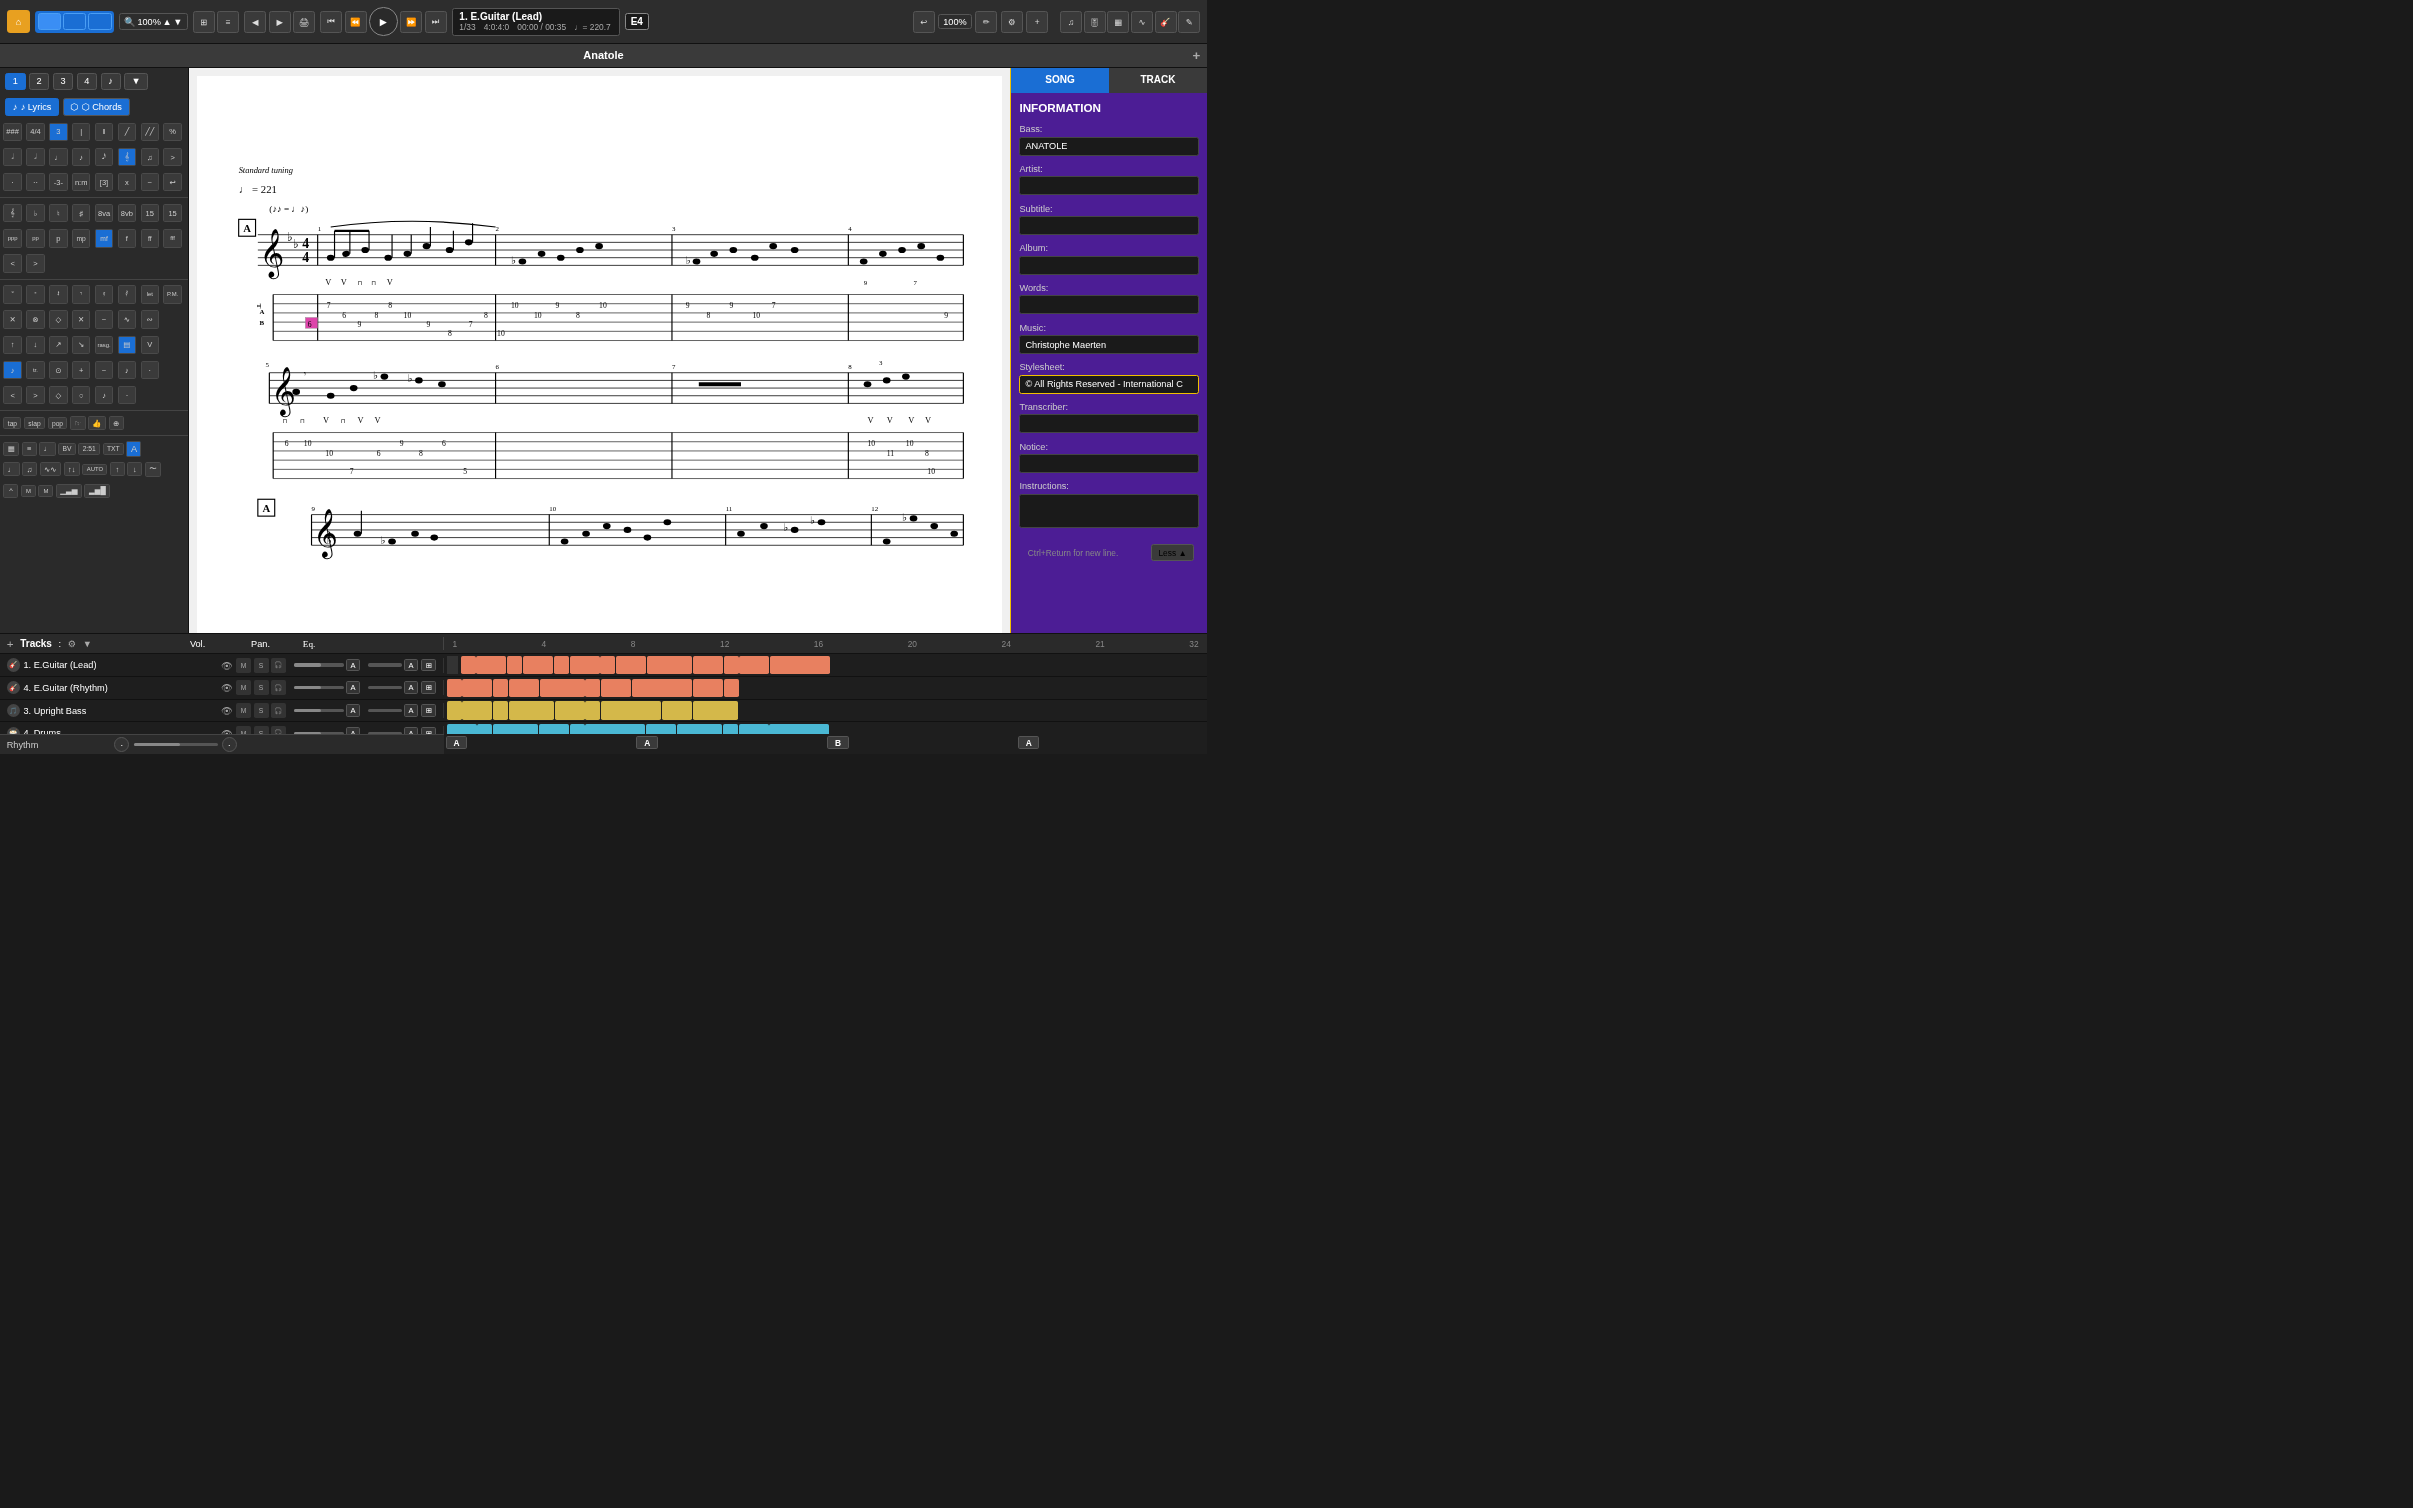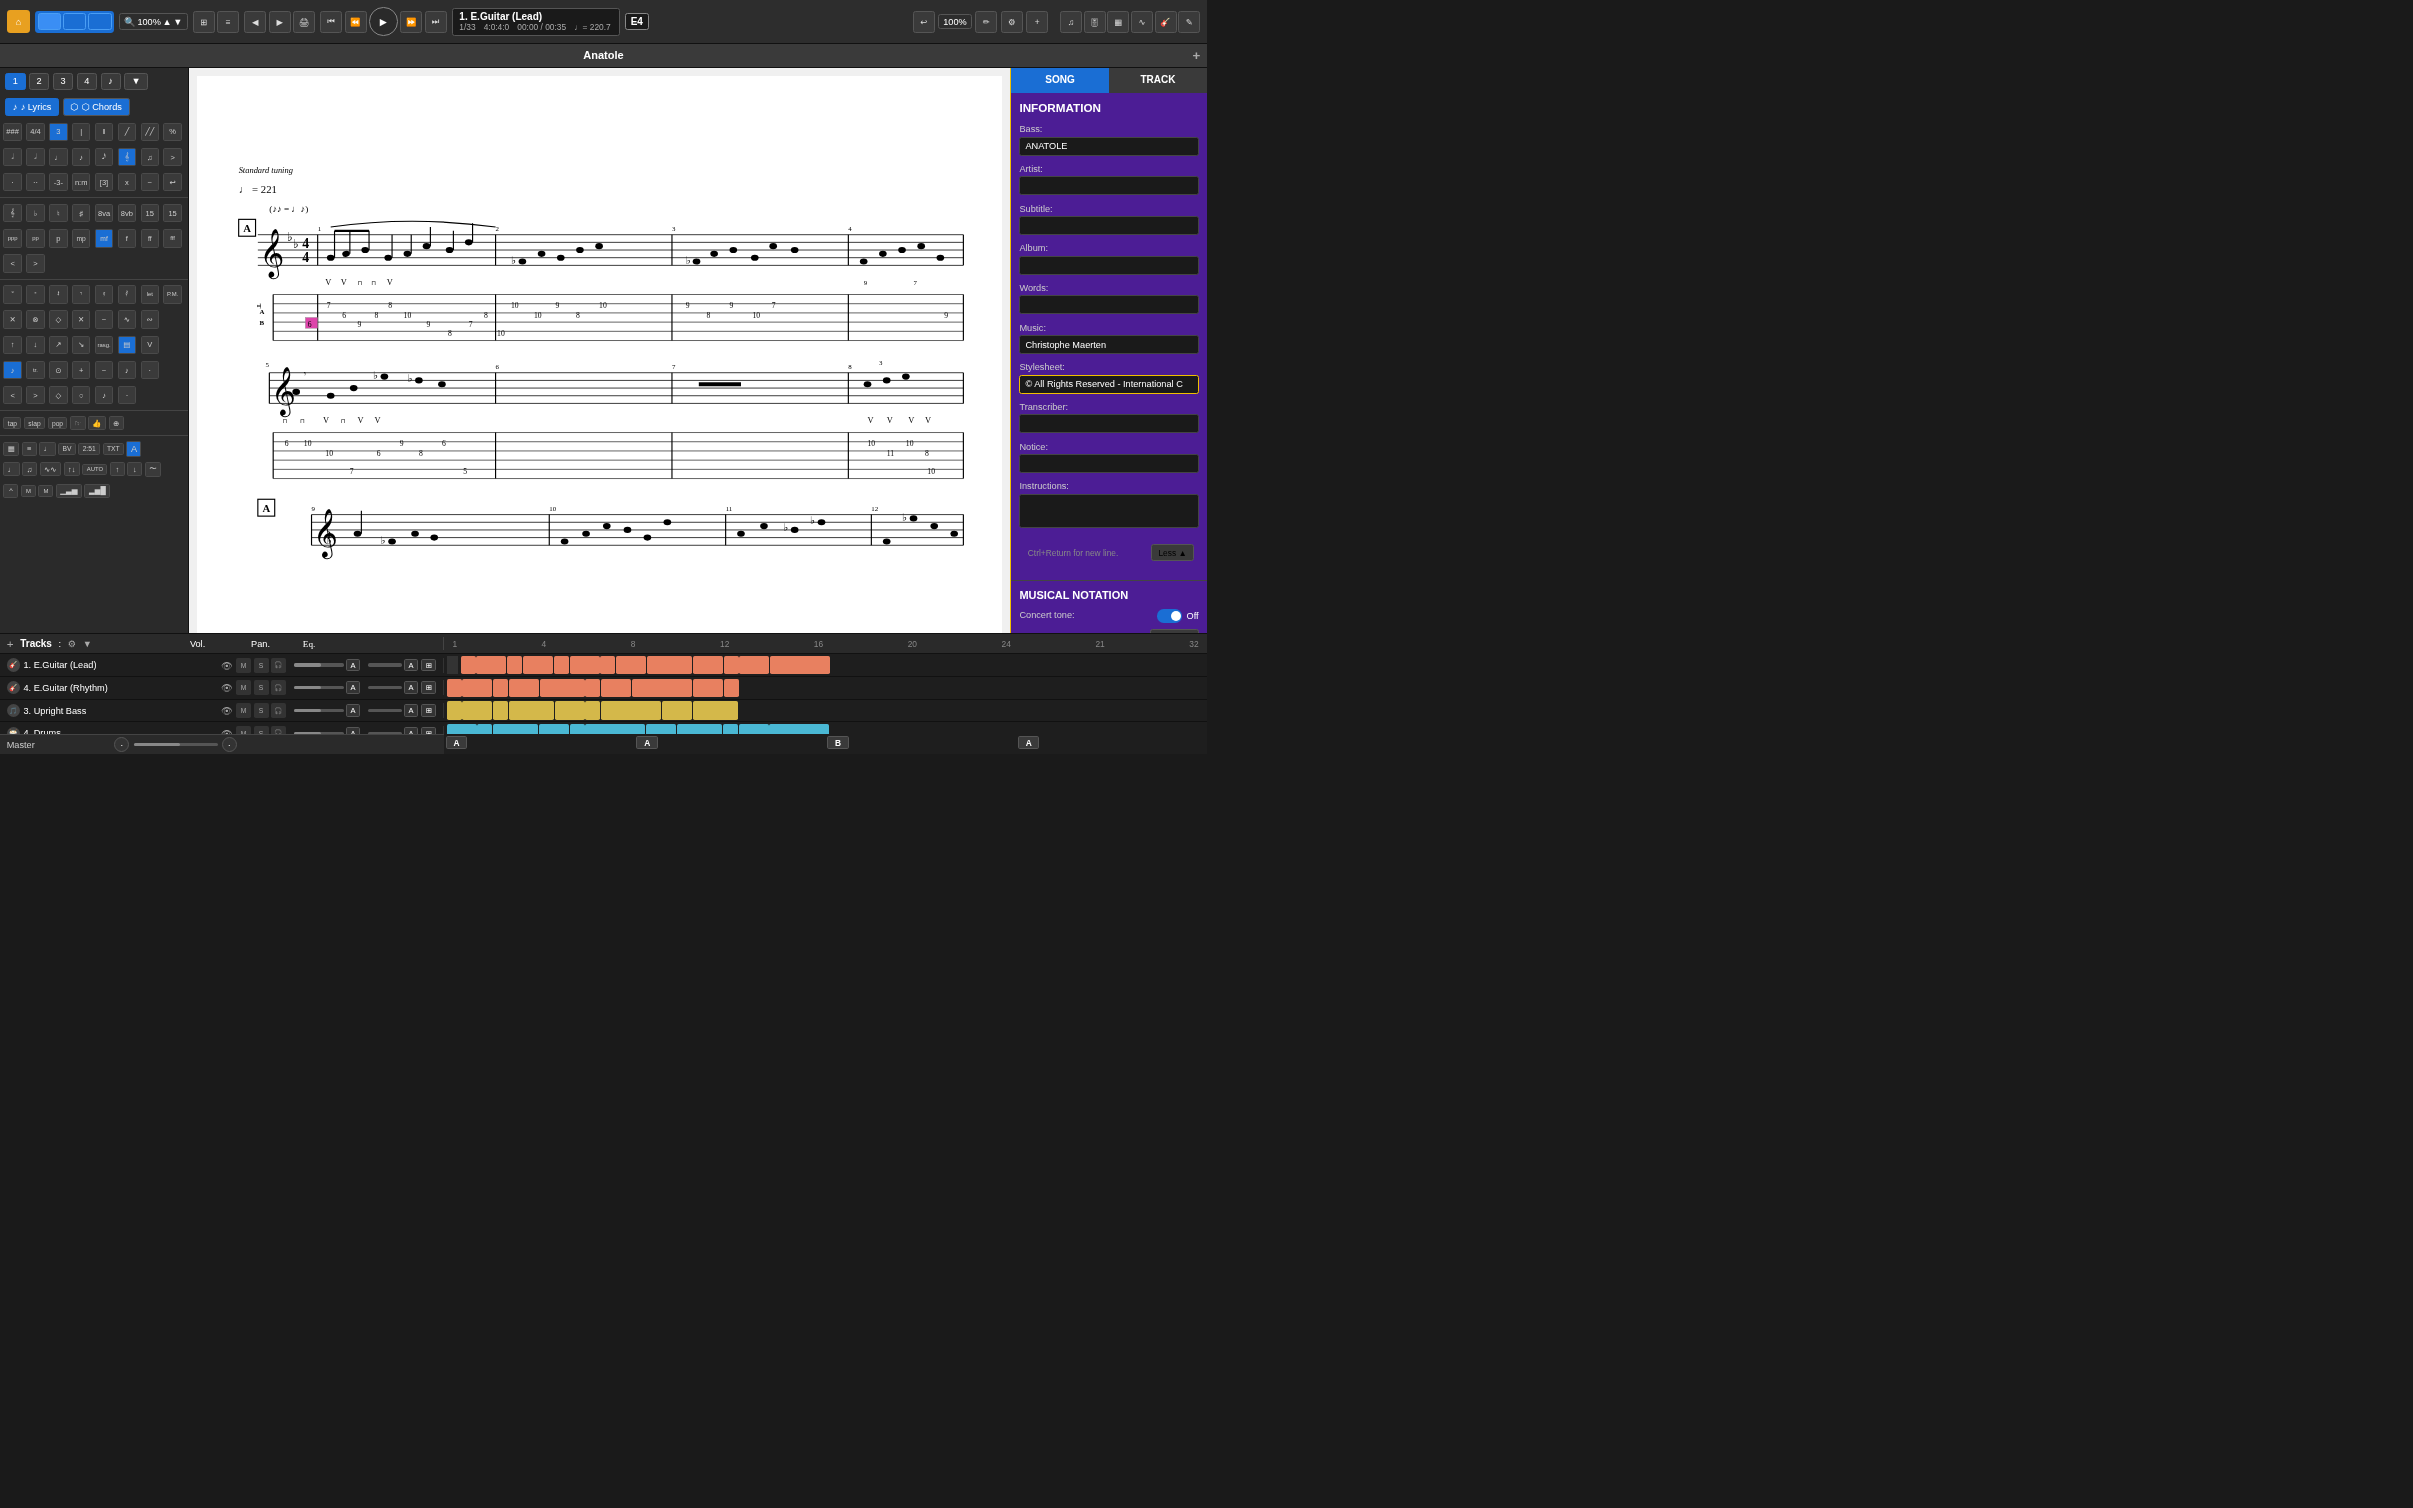--- a/index.html
+++ b/index.html
@@ -772,36 +772,20 @@
       <div class="info-row">
         <div class="info-label">Instructions:</div>
         <textarea class="info-input" rows="2" style="resize: none; height: 34px;"></textarea>
       </div>
       <div style="display:flex;align-items:center;justify-content:space-between;padding:1.7px 0;">
         <span class="hint-text">Ctrl+Return for new line.</span>
         <button class="less-btn">Less ▲</button>
       </div>
     </div>
 
-    <div class="musical-notation-section">
-      <div class="mn-title">MUSICAL NOTATION</div>
-      <div class="mn-row">
-        <span class="info-label">Concert tone:</span>
-        <div style="display:flex;align-items:center;gap:4.2px;">
-          <div class="toggle-switch">
-            <div class="toggle-knob"></div>
-          </div>
-          <span>Off</span>
-        </div>
-      </div>
-      <div class="mn-row">
-        <span class="info-label">Stylesheet:</span>
-        <button class="open-btn">Open...</button>
-      </div>
-    </div>
   </div>
 
 </div>
 
 <div id="bottom-tracks">
 
   <div id="tracks-header">
     <div class="tracks-label-area">
       <span class="add-track-btn">+</span>
       <span class="tracks-label">Tracks</span>
@@ -977,21 +961,21 @@
         <div class="clip clip-sm" style="background:#4ab8d4;"></div>
         <div class="clip clip-md" style="background:#4ab8d4;"></div>
         <div class="clip clip-xl" style="background:#4ab8d4;"></div>
       </div>
     </div>
 
   </div>
 
   <div style="display:flex;">
     <div class="master-row" style="width:444px;flex-shrink:0;">
-      <span class="master-label">Master</span>
+      <span class="master-label">Rhythm</span>
       <div style="display:flex;align-items:center;gap:4.2px;flex:1;">
         <div style="width:15px;height:15px;border-radius:50%;background:#333;border:0.8px solid #555;display:flex;align-items:center;justify-content:center;">·</div>
         <div class="vol-slider" style="width:84px;">
             <div class="vol-fill" style="width:55%;"></div>
           </div>
         <div style="width:15px;height:15px;border-radius:50%;background:#333;border:0.8px solid #555;display:flex;align-items:center;justify-content:center;">·</div>
       </div>
     </div>
     <div class="section-markers" style="flex:1;">
       <div class="sec-marker">A</div>

